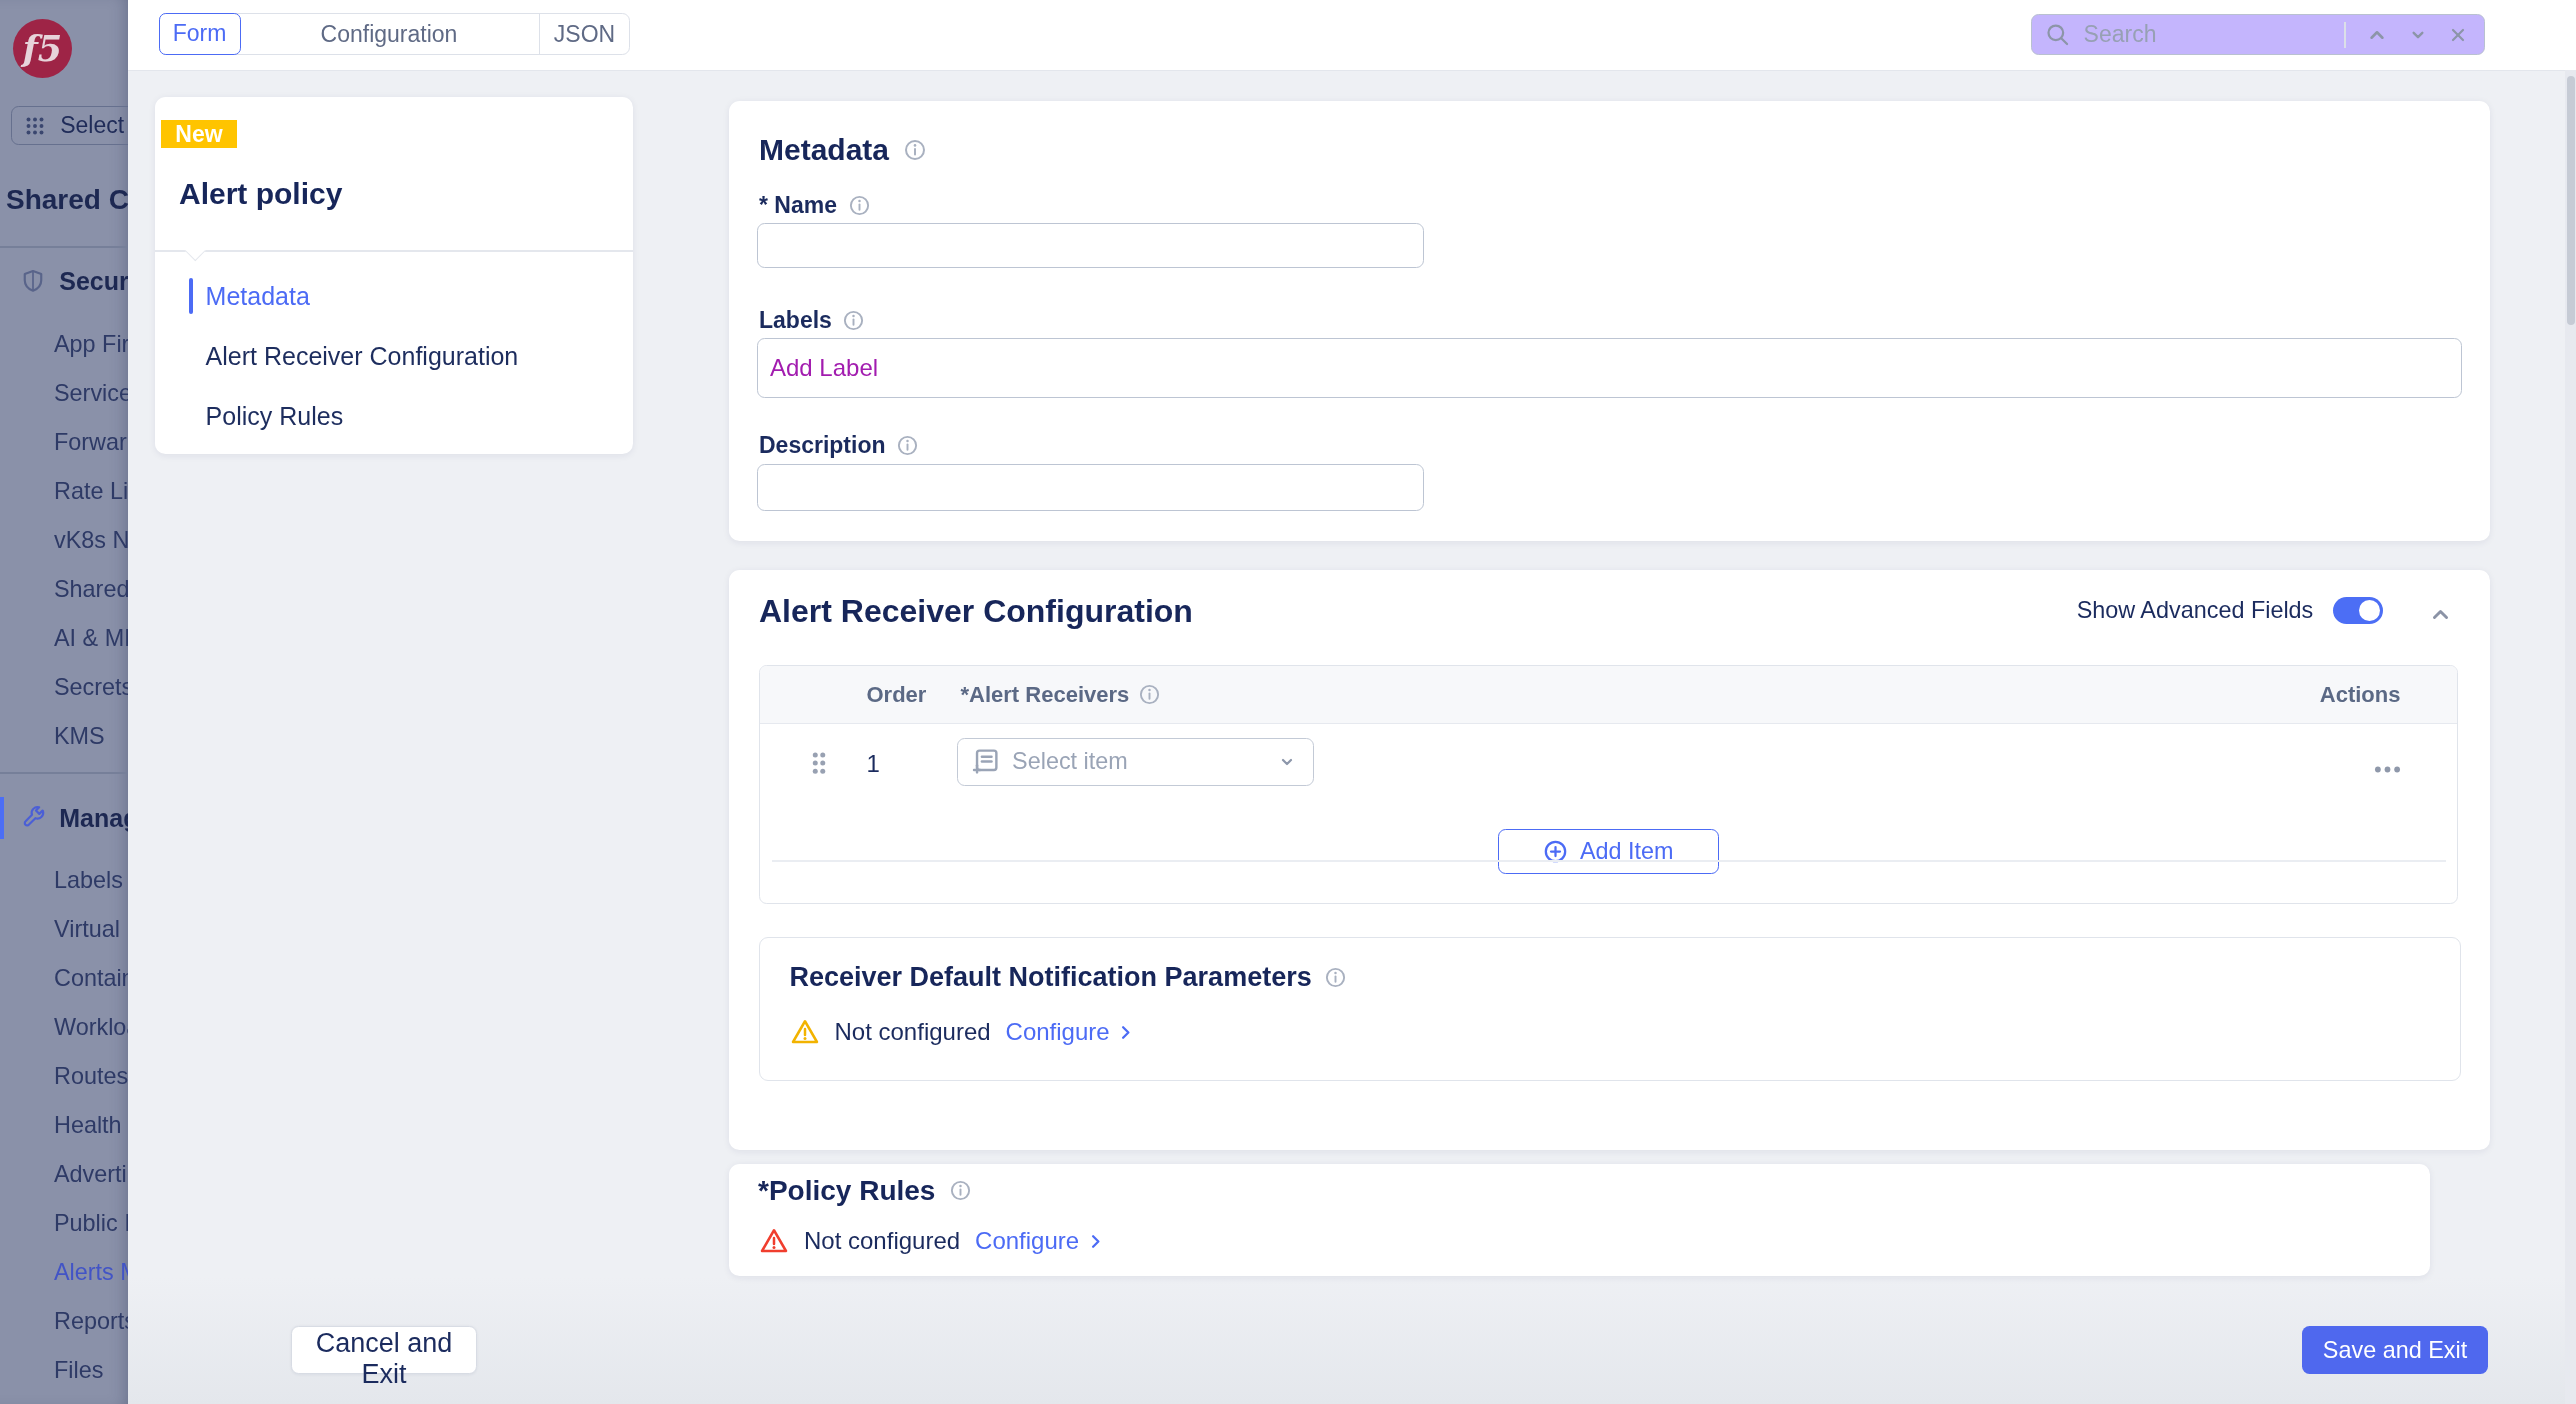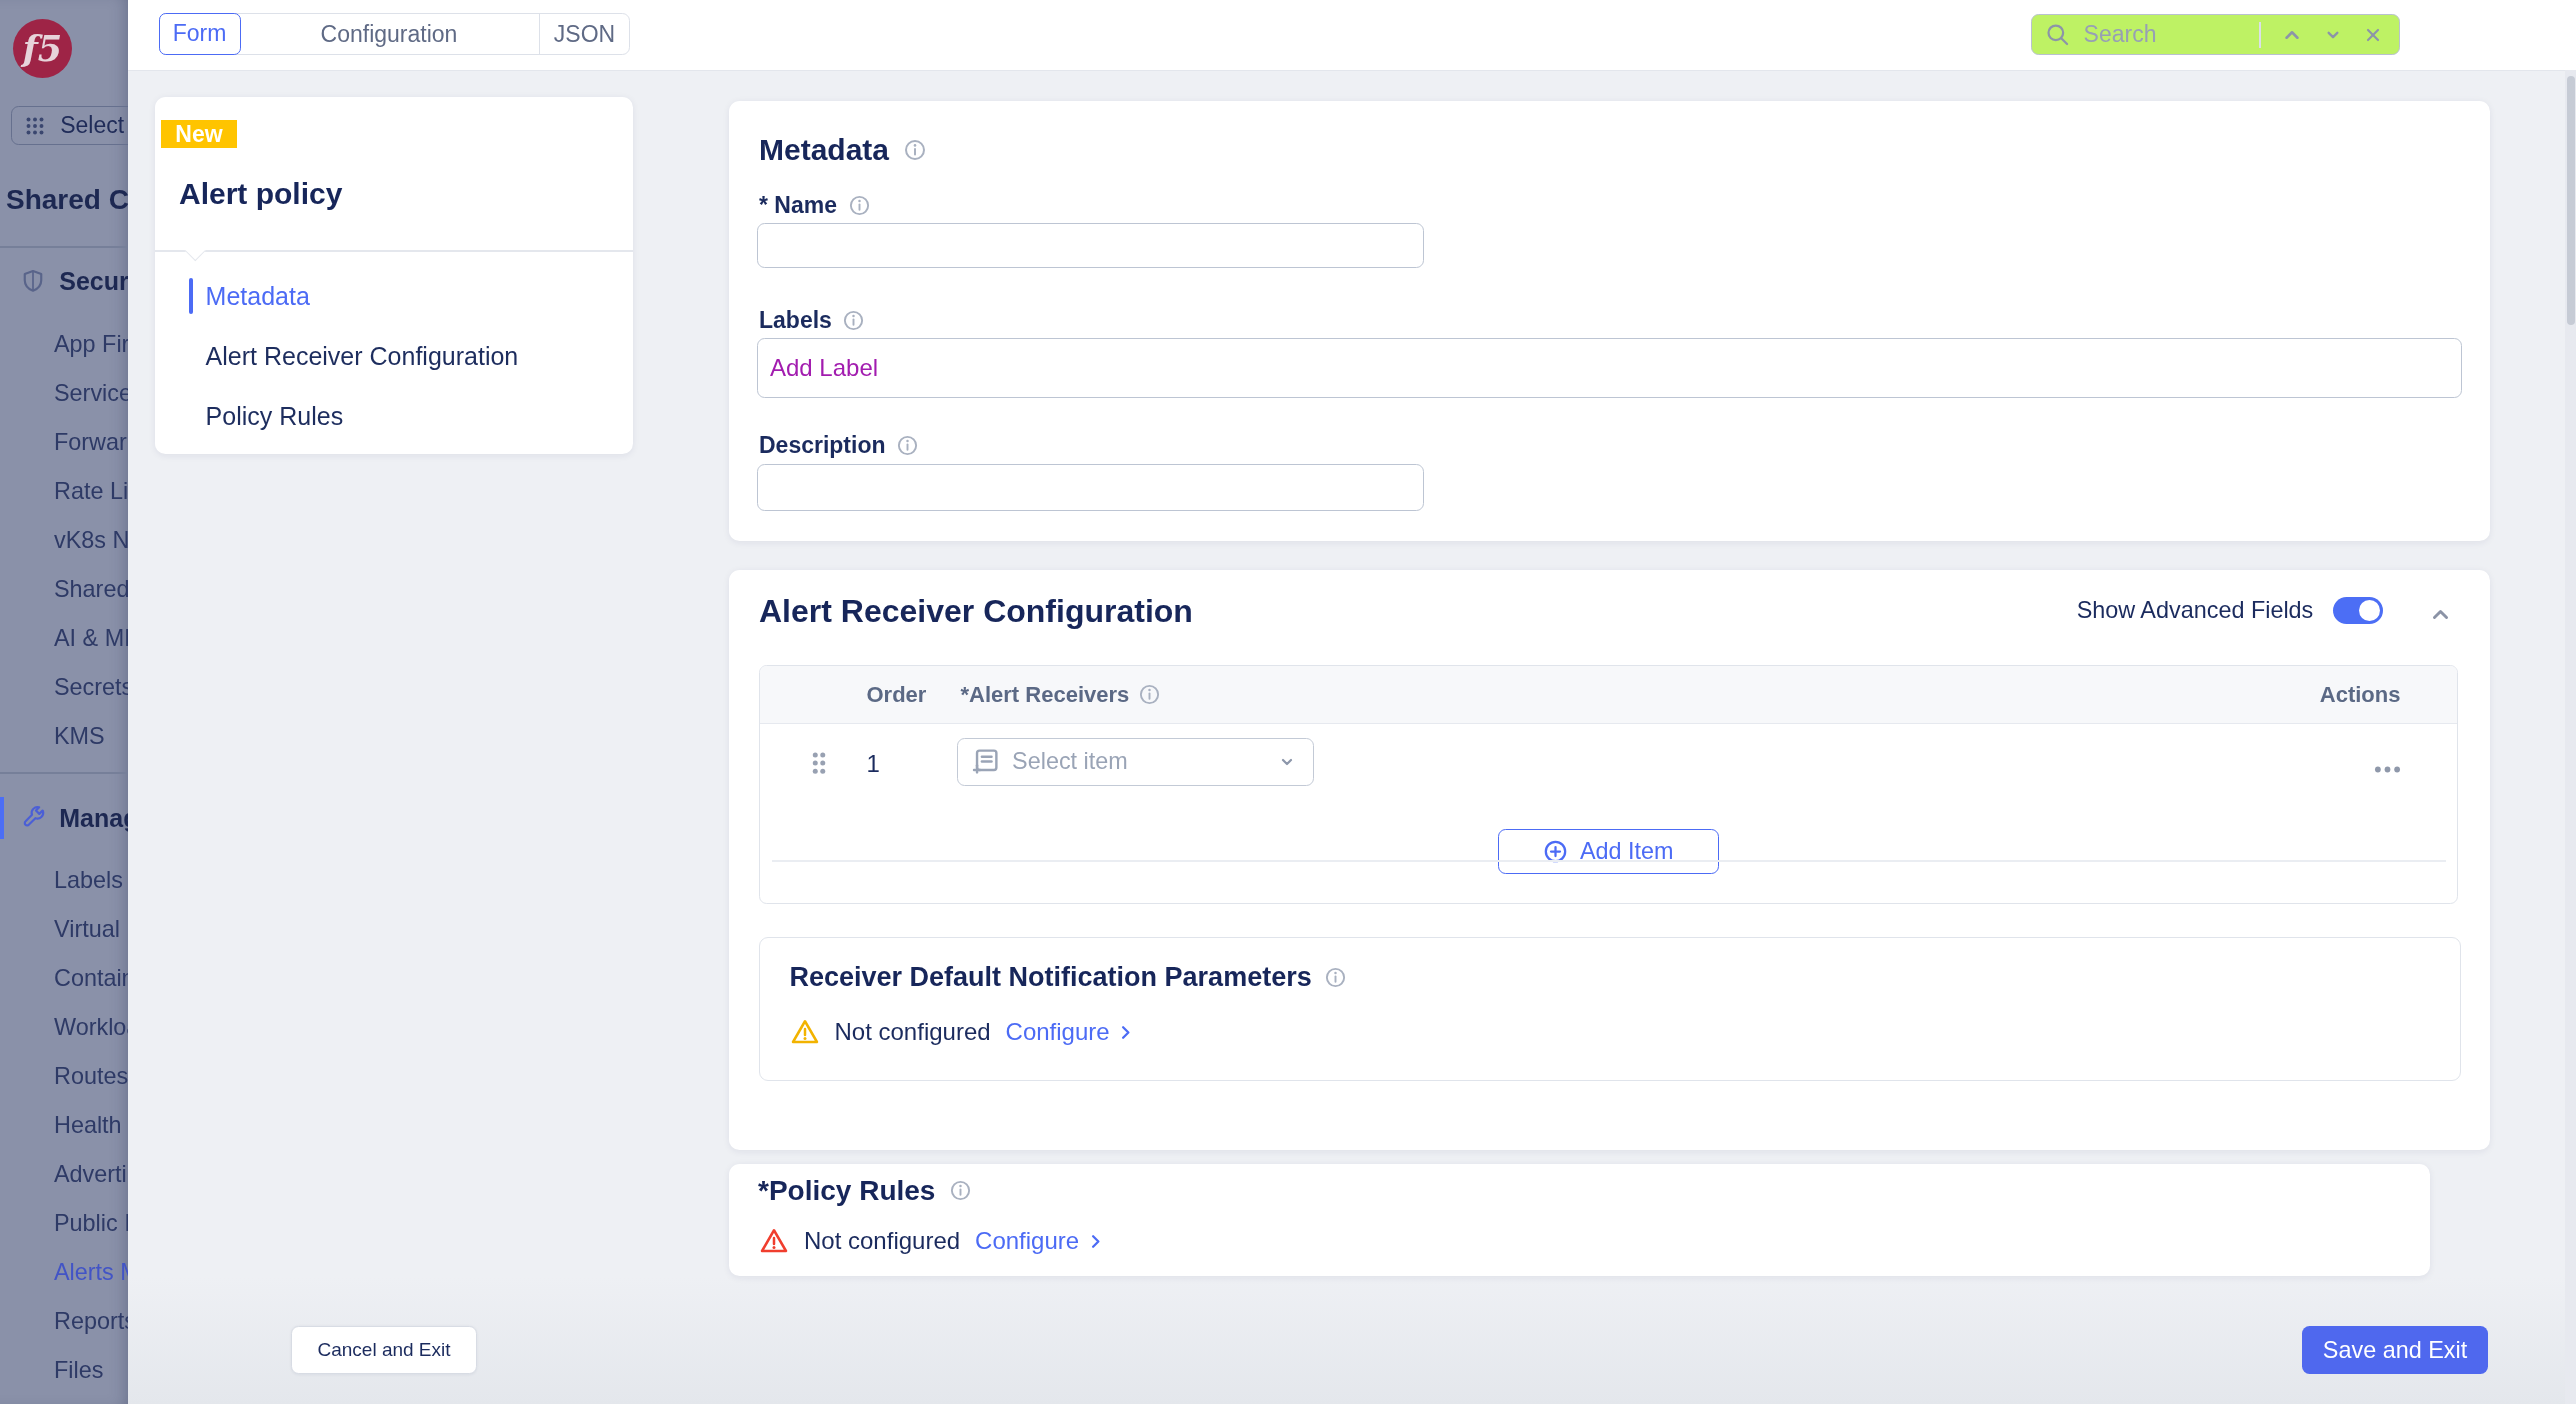--- a/index.html
+++ b/index.html
@@ -22,21 +22,21 @@
   .sb-item.active{color:#4254c6;}
   .ic{display:block;}
 
   
   .topbar{position:absolute;left:128px;top:0;width:2448px;height:70px;background:#ffffff;border-bottom:0.8px solid #e3e6ec;}
   .tabs{position:absolute;left:31px;top:13px;height:42px;display:flex;border:1.5px solid #dde1e9;border-radius:7.6px;background:#fff;box-sizing:border-box;}
   .tab{display:flex;align-items:center;justify-content:center;font-size:23px;color:#5f6a85;cursor:pointer;box-sizing:border-box;}
   .tab.form{width:82px;border:1.5px solid #4c6bf5;border-radius:6.8px;color:#4c6bf5;margin:-1.5px;height:42px;background:#fff;}
   .tab.doc{width:301px;border-right:1.5px solid #dde1e9;}
   .tab.json{width:89px;}
-  .searchbox{position:absolute;left:1903px;top:14.4px;width:369px;height:41px;border:1.5px solid #b9c1d0;border-radius:7.6px;display:flex;align-items:center;box-sizing:border-box;background:#bef264;}
+  .searchbox{position:absolute;left:1903px;top:14.4px;width:454px;height:41px;border:1.5px solid #b9c1d0;border-radius:7.6px;display:flex;align-items:center;box-sizing:border-box;background:#c4b5fd;}
   .searchbox input{border:none;outline:none;flex:1;font-size:23px;color:#2a3553;font-family:"Liberation Sans",sans-serif;background:transparent;min-width:0;}
   .searchbox input::placeholder{color:#97a0b4;}
   .search-sep{width:1.5px;height:26px;background:#dbdfe8;margin:0 10.6px;}
   .sbtn{background:none;border:none;padding:0 7.6px;cursor:pointer;color:#8c95a8;display:flex;align-items:center;}
 
   
   .card{position:absolute;background:#fff;border-radius:10.6px;box-shadow:0 1.5px 7.6px rgba(25,35,80,.07);}
 
   
   .panel{left:155px;top:97px;width:478px;height:357px;}
@@ -97,21 +97,21 @@
   .status-text{font-size:24px;color:#1b2b5e;}
   .configure{display:flex;align-items:center;gap:4.5px;color:#4c6bf5;font-size:24px;cursor:pointer;}
 
   
   .pol-card{left:729px;top:1164px;width:1701px;height:112px;}
   .pol-title{position:absolute;left:29px;top:10.6px;font-size:28px;}
   .pol-status{position:absolute;left:30px;top:62px;display:flex;align-items:center;gap:15px;}
 
   
   .footer-grad{position:absolute;left:128px;top:1277px;width:2448px;height:127px;background:linear-gradient(rgba(238,240,244,0),#e4e7ec);pointer-events:none;}
-  .btn-cancel{position:absolute;left:291px;top:1326px;width:186px;height:48px;background:#fff;border:1.5px solid #d8dce4;border-radius:7.6px;font-size:19px;color:#1b2b5e;cursor:pointer;font-family:"Liberation Sans",sans-serif;box-shadow:0 0.8px 3px rgba(25,35,80,.06);}
+  .btn-cancel{position:absolute;left:291px;top:1326px;width:186px;height:48px;background:#fff;border:1.5px solid #d8dce4;border-radius:7.6px;font-size:27px;color:#1b2b5e;cursor:pointer;font-family:"Liberation Sans",sans-serif;box-shadow:0 0.8px 3px rgba(25,35,80,.06);}
   .btn-save{position:absolute;left:2302px;top:1326px;width:186px;height:48px;background:#4f68ee;border:none;border-radius:7.6px;font-size:23.4px;color:#fff;cursor:pointer;font-family:"Liberation Sans",sans-serif;}
 
   
   .scroll-track{position:absolute;left:2565px;top:70px;width:10.6px;height:1335px;background:#e7e9ef;}
   .scroll-thumb{position:absolute;left:2567px;top:76px;width:7.6px;height:249px;background:#c6cbd5;border-radius:4.5px;cursor:pointer;}
 </style>
 </head>
 <body>
 
 <svg width="0" height="0" style="position:absolute" aria-hidden="true">

